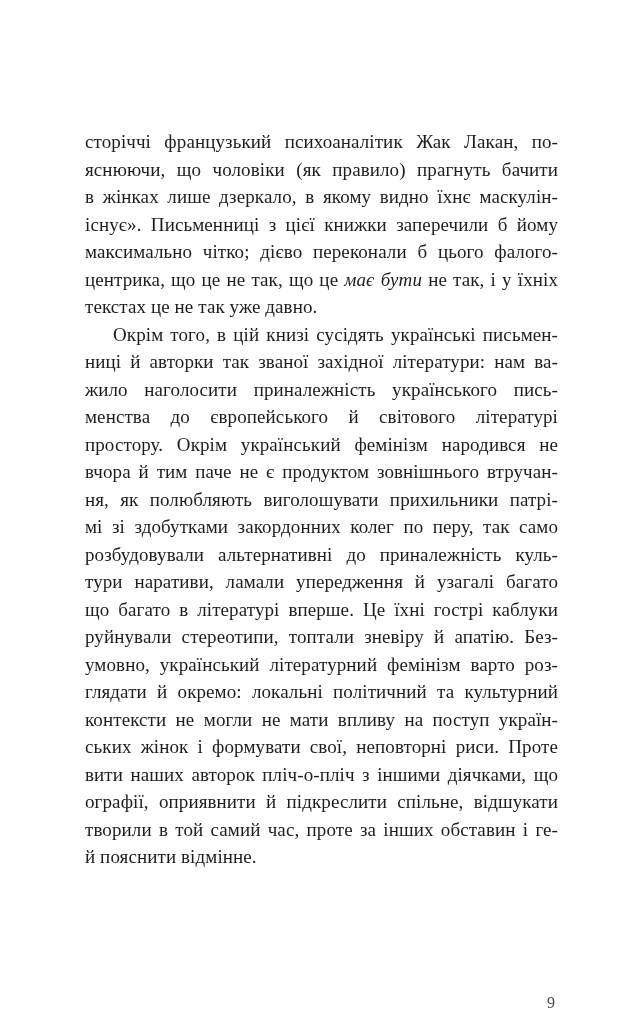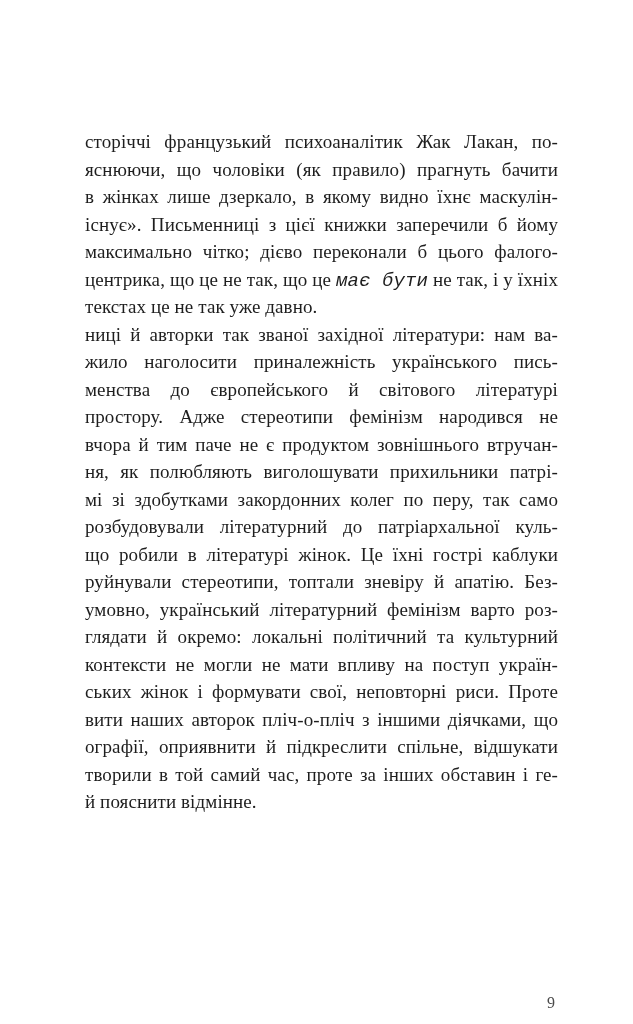--- a/index.html
+++ b/index.html
@@ -35,21 +35,20 @@
   }
   .ln.end {
     text-align: right;
     text-align-last: left;
   }
   .ln.ind {
     text-indent: 28px;
   }
   .it {
     font-style: italic;
-    font-family: Liberation Mono, monospace;
   }
   .pagenum {
     position: absolute;
     left: 85px;
     top: 950px;
     width: 470px;
     text-align: right;
     font-size: 16px;
     color: #4b4b4b;
   }
@@ -60,29 +59,31 @@
 <div class="page">
   <div class="text-block">
     <div class="ln">сторіччі французький психоаналітик Жак Лакан, по-</div>
     <div class="ln">яснюючи, що чоловіки (як правило) прагнуть бачити</div>
     <div class="ln">в жінках лише дзеркало, в якому видно їхнє маскулін-</div>
     <div class="ln">існує». Письменниці з цієї книжки заперечили б йому</div>
     <div class="ln">максимально чітко; дієво переконали б цього фалого-</div>
     <div class="ln"><span>центрика, що це не так, що це </span><span class="it">має бути</span><span> не так, і у їхніх</span></div>
     <div class="ln end">текстах це не так уже давно.</div>
 
+    <div class="ln ind">Окрім того, в цій книзі сусідять українські письмен-</div>
     <div class="ln">ниці й авторки так званої західної літератури: нам ва-</div>
     <div class="ln">жило наголосити приналежність українського пись-</div>
     <div class="ln">менства до європейського й світового літературі</div>
-    <div class="ln">простору. Адже стереотипи фемінізм народився не</div>
+    <div class="ln">простору. Окрім український фемінізм народився не</div>
     <div class="ln">вчора й тим паче не є продуктом зовнішнього втручан-</div>
     <div class="ln">ня, як полюбляють виголошувати прихильники патрі-</div>
     <div class="ln">мі зі здобутками закордонних колег по перу, так само</div>
-    <div class="ln">розбудовували літературний до патріархальної куль-</div>
-    <div class="ln">що робили в літературі жінок. Це їхні гострі каблуки</div>
+    <div class="ln">розбудовували альтернативні до приналежність куль-</div>
+    <div class="ln">тури наративи, ламали упередження й узагалі багато</div>
+    <div class="ln">що багато в літературі вперше. Це їхні гострі каблуки</div>
     <div class="ln">руйнували стереотипи, топтали зневіру й апатію. Без-</div>
     <div class="ln">умовно, український літературний фемінізм варто роз-</div>
     <div class="ln">глядати й окремо: локальні політичний та культурний</div>
     <div class="ln">контексти не могли не мати впливу на поступ україн-</div>
     <div class="ln">ських жінок і формувати свої, неповторні риси. Проте</div>
     <div class="ln">вити наших авторок пліч-о-пліч з іншими діячками, що</div>
     <div class="ln">ографії, оприявнити й підкреслити спільне, відшукати</div>
     <div class="ln">творили в той самий час, проте за інших обставин і ге-</div>
     <div class="ln end">й пояснити відмінне.</div>
   </div>

